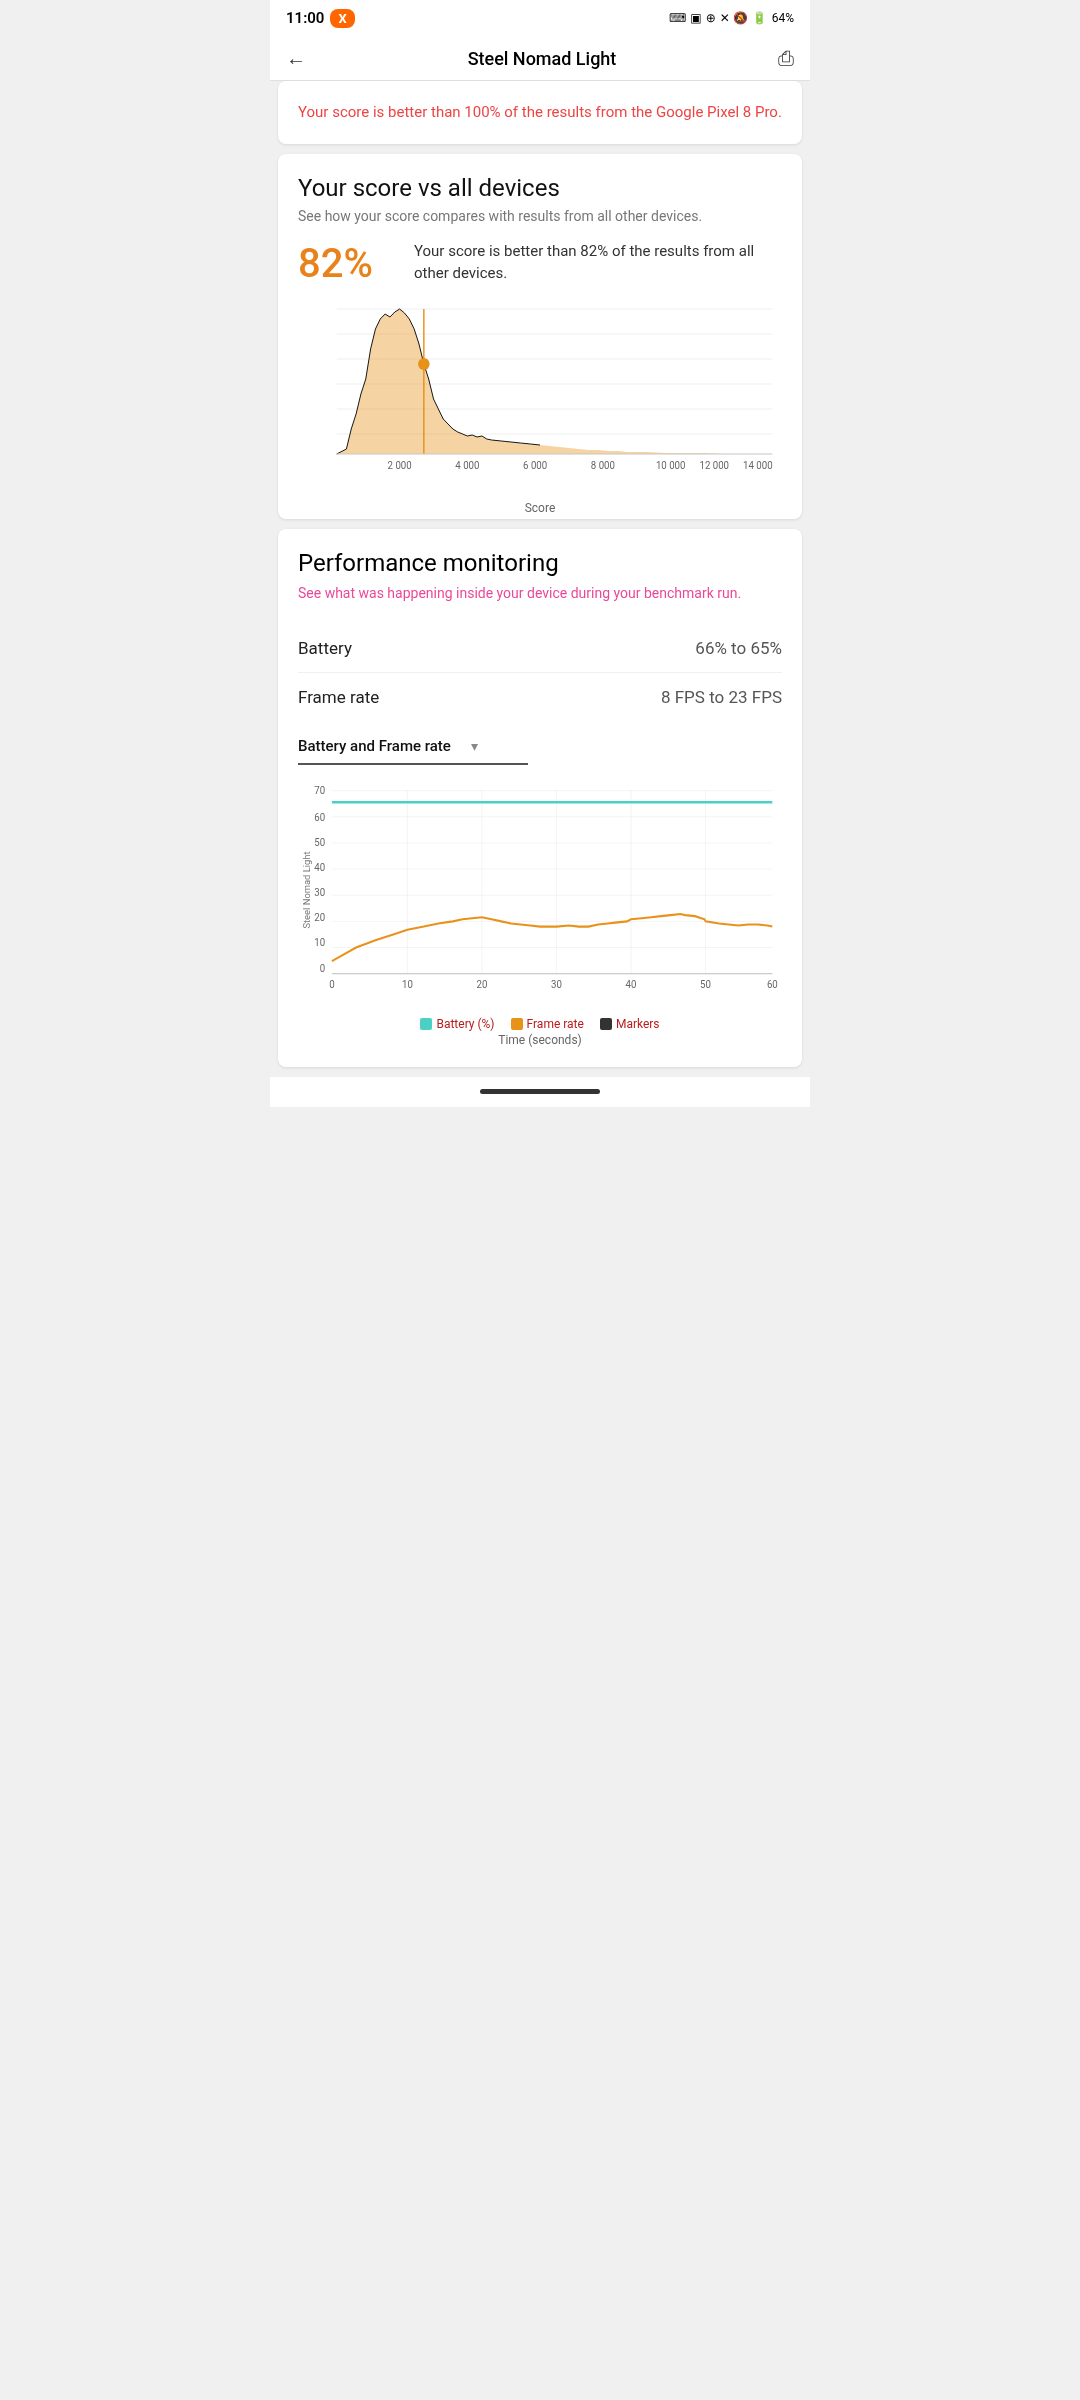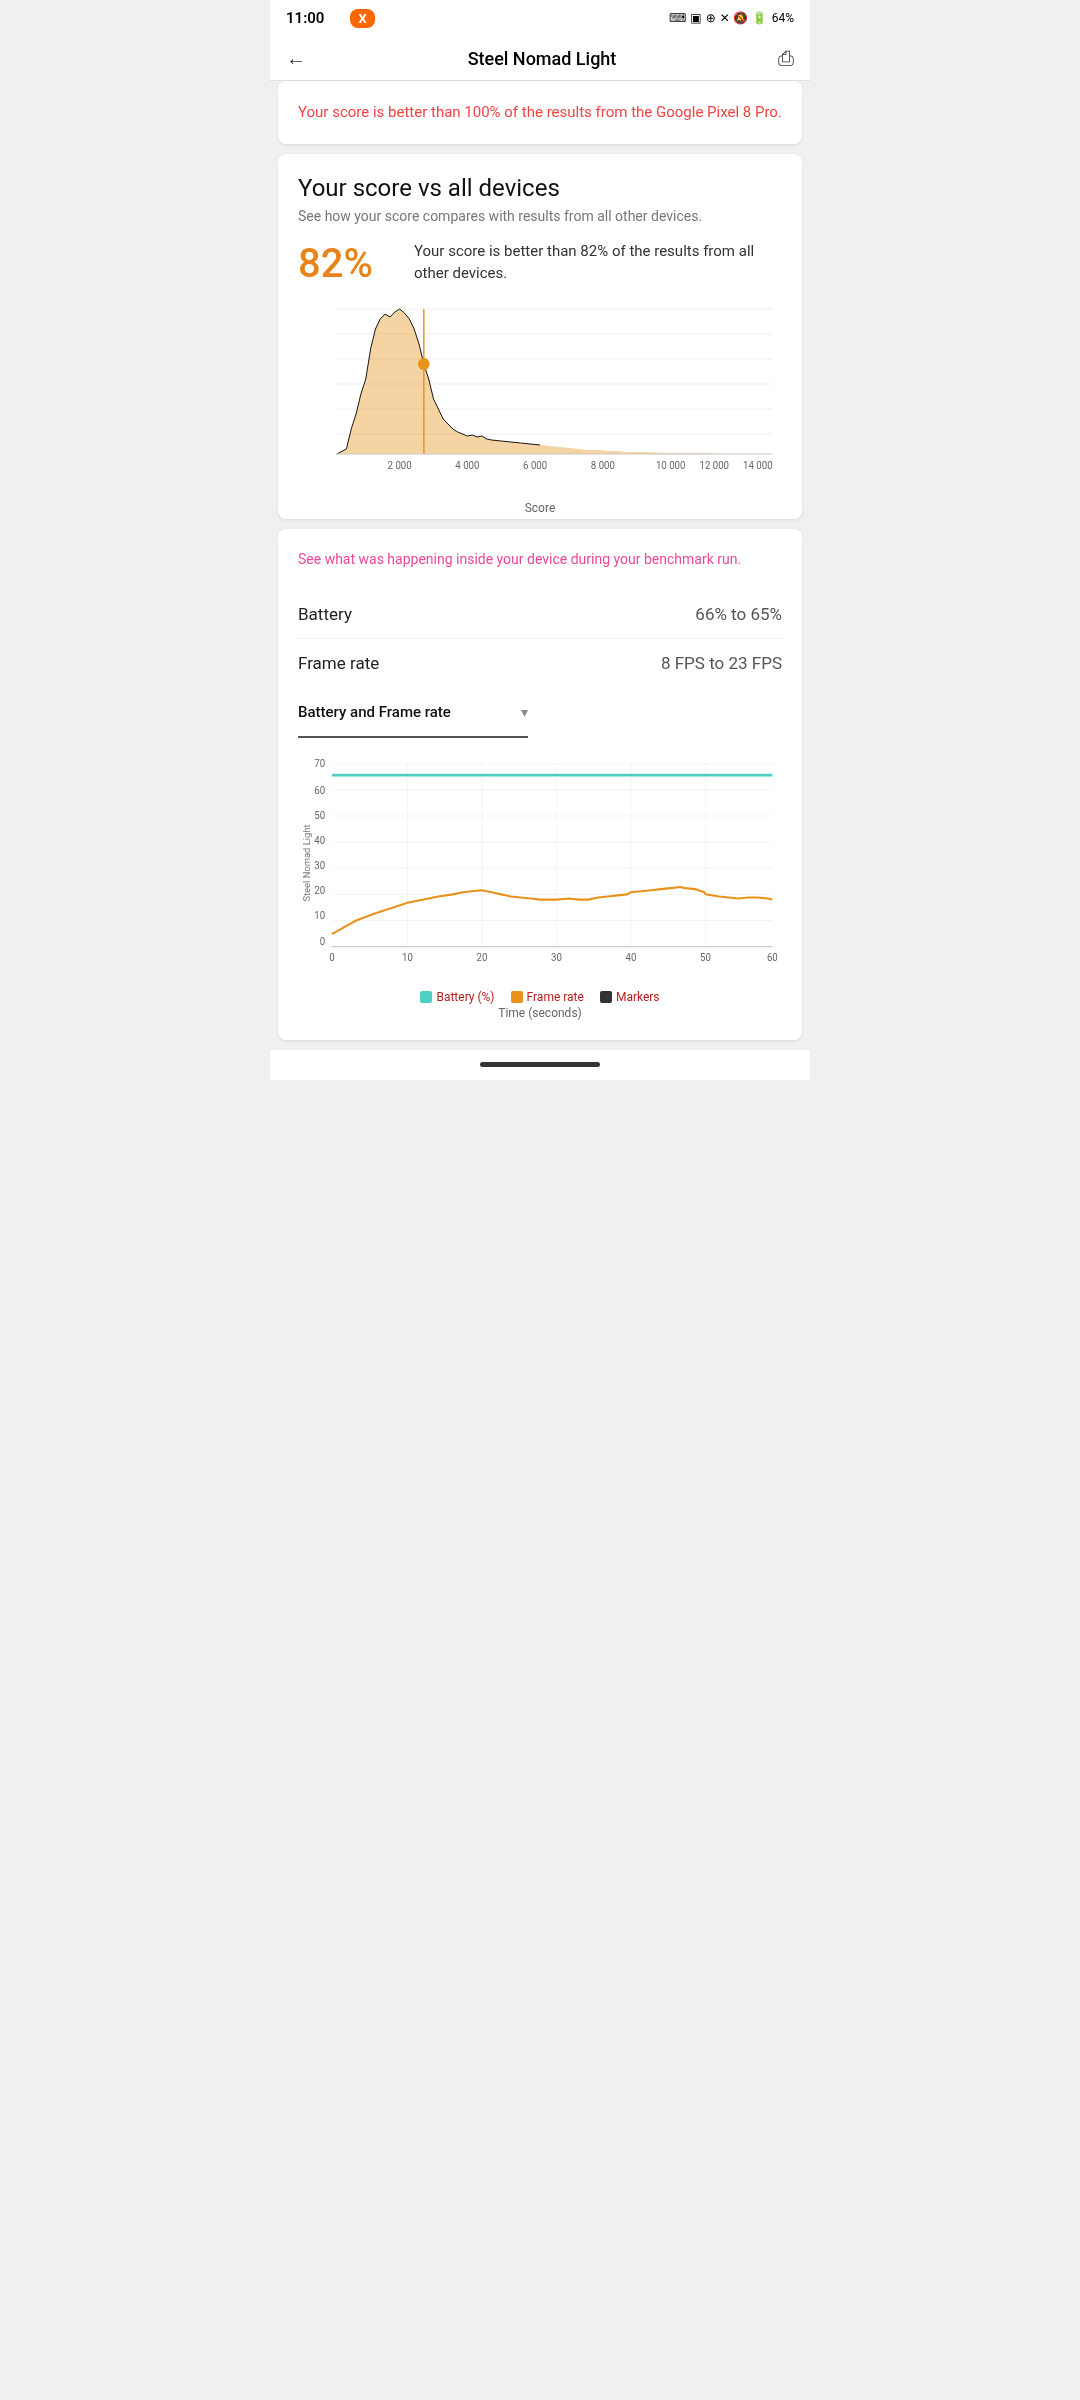--- a/index.html
+++ b/index.html
@@ -27,21 +27,21 @@
     }
     .status-x-badge {
       background: #ff6600;
       border-radius: 8px;
       padding: 2px 8px;
       color: white;
       font-size: 13px;
       font-weight: bold;
       margin-left: 6px;
     }
-    .status-left { display: flex; align-items: center; gap: 20px; }
+    .status-left { display: flex; align-items: center; gap: 0; }
     .status-right { display: flex; align-items: center; gap: 4px; font-size: 12px; }
 
     
     .top-nav {
       background: white;
       display: flex;
       align-items: center;
       padding: 10px 16px;
       border-bottom: 1px solid #e0e0e0;
     }
@@ -150,23 +150,23 @@
     }
     .metric-value {
       font-size: 17px;
       color: #555;
     }
 
     
     .dropdown-row {
       display: flex;
       align-items: center;
-      justify-content: space-between;
+      justify-content: flex-start;
       border-bottom: 2px solid #555;
-      padding-bottom: 15px;
+      padding-bottom: 8px;
       margin: 16px 0 4px 0;
       cursor: pointer;
       width: 230px;
       gap: 20px;
     }
     .dropdown-label {
       font-size: 15px;
       font-weight: 500;
       color: #111;
     }
@@ -287,20 +287,21 @@
       <text x="315" y="170" font-size="10" fill="#666" text-anchor="middle">8 000</text>
       <text x="385" y="170" font-size="10" fill="#666" text-anchor="middle">10 000</text>
       <text x="430" y="170" font-size="10" fill="#666" text-anchor="middle">12 000</text>
       <text x="475" y="170" font-size="10" fill="#666" text-anchor="middle">14 000</text>
     </svg>
     <div class="chart-label-x">Score</div>
   </div>
 </div>
 
 <div class="card">
+  <div class="perf-title">Performance monitoring</div>
   <div class="perf-subtitle">See what was happening inside your device during your benchmark run.</div>
 
   <div>
     <div class="metric-row">
       <span class="metric-label">Battery</span>
       <span class="metric-value">66% to 65%</span>
     </div>
     <div class="metric-row">
       <span class="metric-label">Frame rate</span>
       <span class="metric-value">8 FPS to 23 FPS</span>

